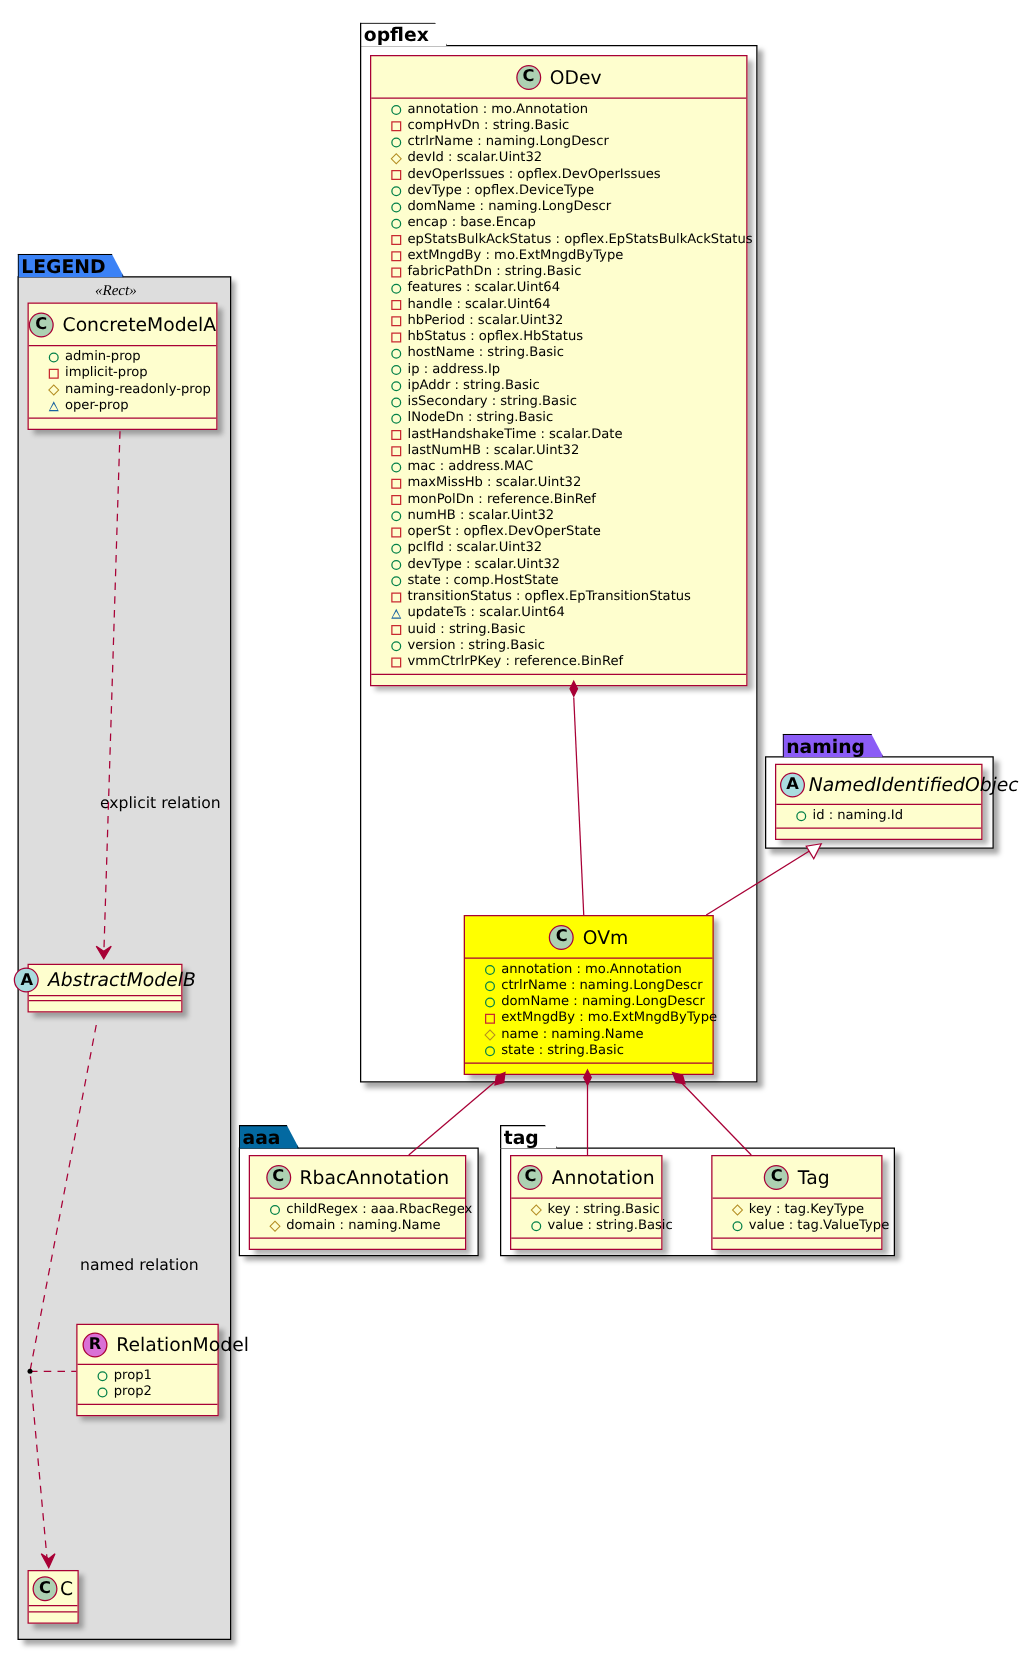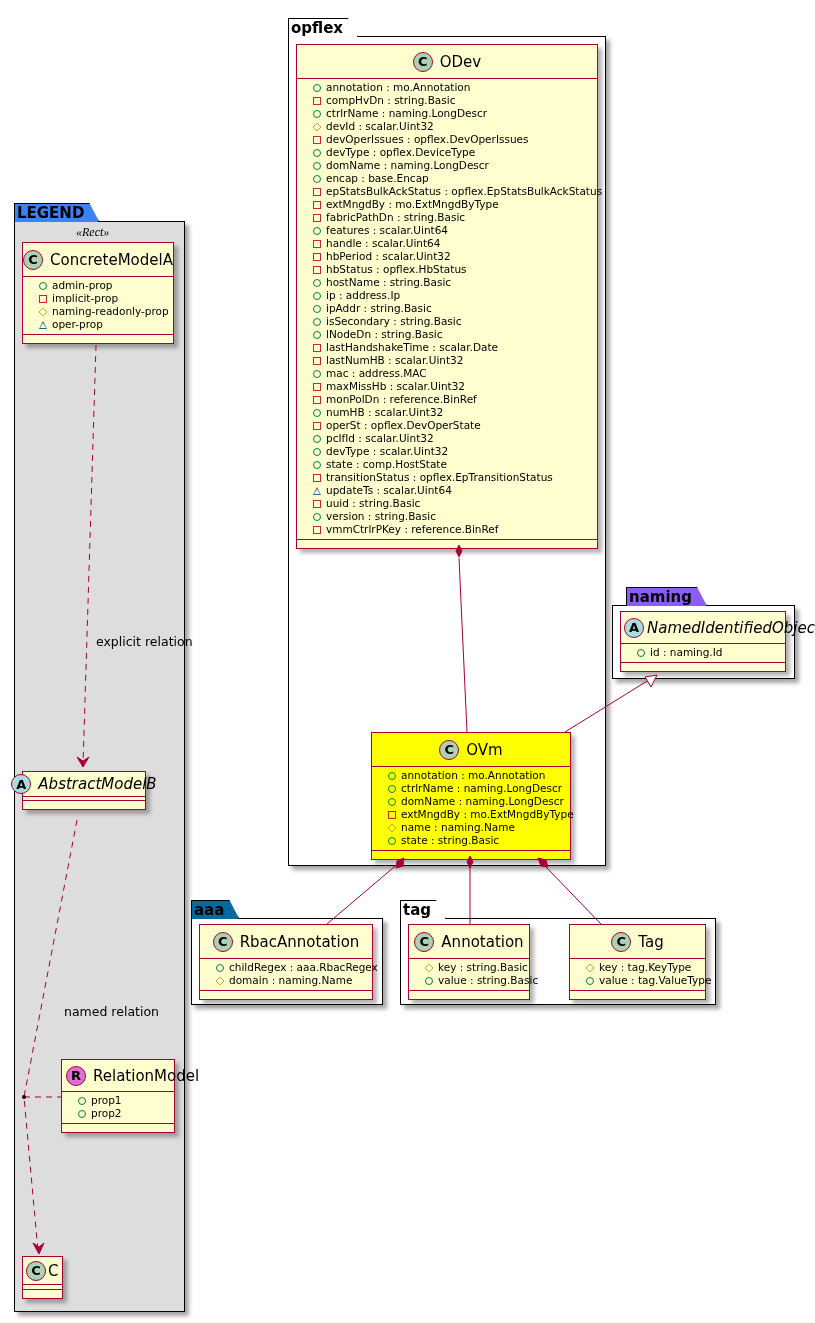--- a/index.html
+++ b/index.html
@@ -61,21 +61,21 @@
         <span>naming-readonly-prop</span>
       </div>
     <div class="attr">
         <span class="vis pkgv"></span>
         <span>oper-prop</span>
       </div>
   </div>
   <div class="methods"></div>
 </div>
 
-<div class="rel-label" style="left:96px;top:634px;">explicit relation</div>
+<div class="rel-label" style="left:80px;top:634px;">explicit relation</div>
 
 <div class="cls" style="left:22px;top:771px;width:122px;">
   <div class="cls-head" style="height:24px;">
     <span class="badge a">A</span>
     <span class="cls-name italic">AbstractModelB</span>
   </div>
   <div class="attrs" style="height:3px;padding:0;"></div>
   <div class="methods"></div>
 </div>
 

